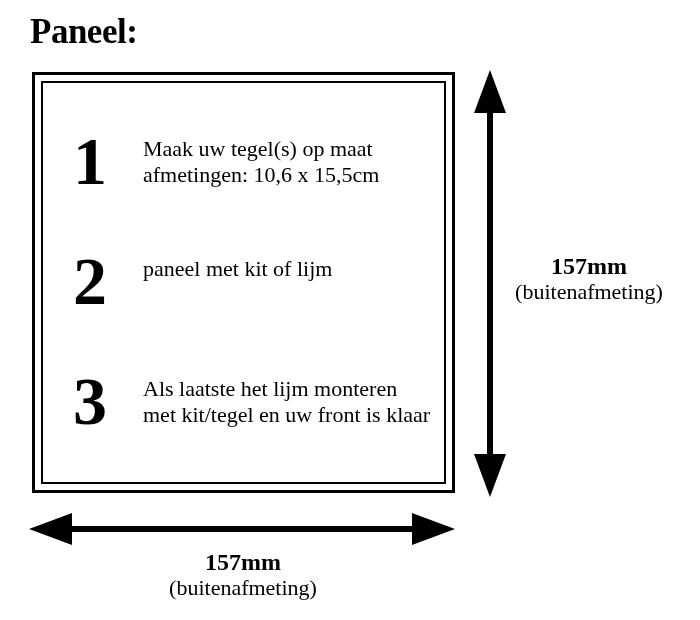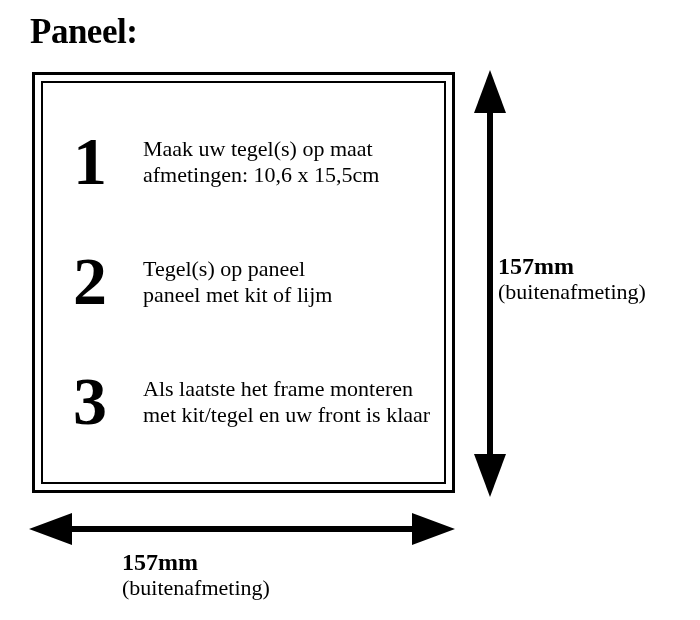--- a/index.html
+++ b/index.html
@@ -122,20 +122,21 @@
     position: absolute;
     top: 13px;
     left: 38px;
     right: 38px;
     height: 6px;
     background: #000000;
   }
   
   .dim-label {
     position: absolute;
+    text-align: center;
     line-height: 25px;
   }
   .dim-label .value {
     font-size: 24px;
     font-weight: bold;
     display: block;
   }
   .dim-label .qualifier {
     font-size: 22px;
     display: block;
@@ -165,29 +166,28 @@
         <span class="step-num">1</span>
         <div class="step-text">
           <div>Maak uw tegel(s) op maat</div>
           <div>afmetingen: 10,6 x 15,5cm</div>
         </div>
       </div>
 
       <div class="step step-2">
         <span class="step-num">2</span>
         <div class="step-text">
-          <div>Tegel(s) op paneel</div>
           <div>paneel met kit of lijm</div>
         </div>
       </div>
 
       <div class="step step-3">
         <span class="step-num">3</span>
         <div class="step-text">
-          <div>Als laatste het frame monteren</div>
+          <div>Als laatste het lijm monteren</div>
           <div>met kit/tegel en uw front is klaar</div>
         </div>
       </div>
 
     </div>
   </div>
 
   <div class="v-arrow">
     <div class="head-up"></div>
     <div class="shaft"></div>

